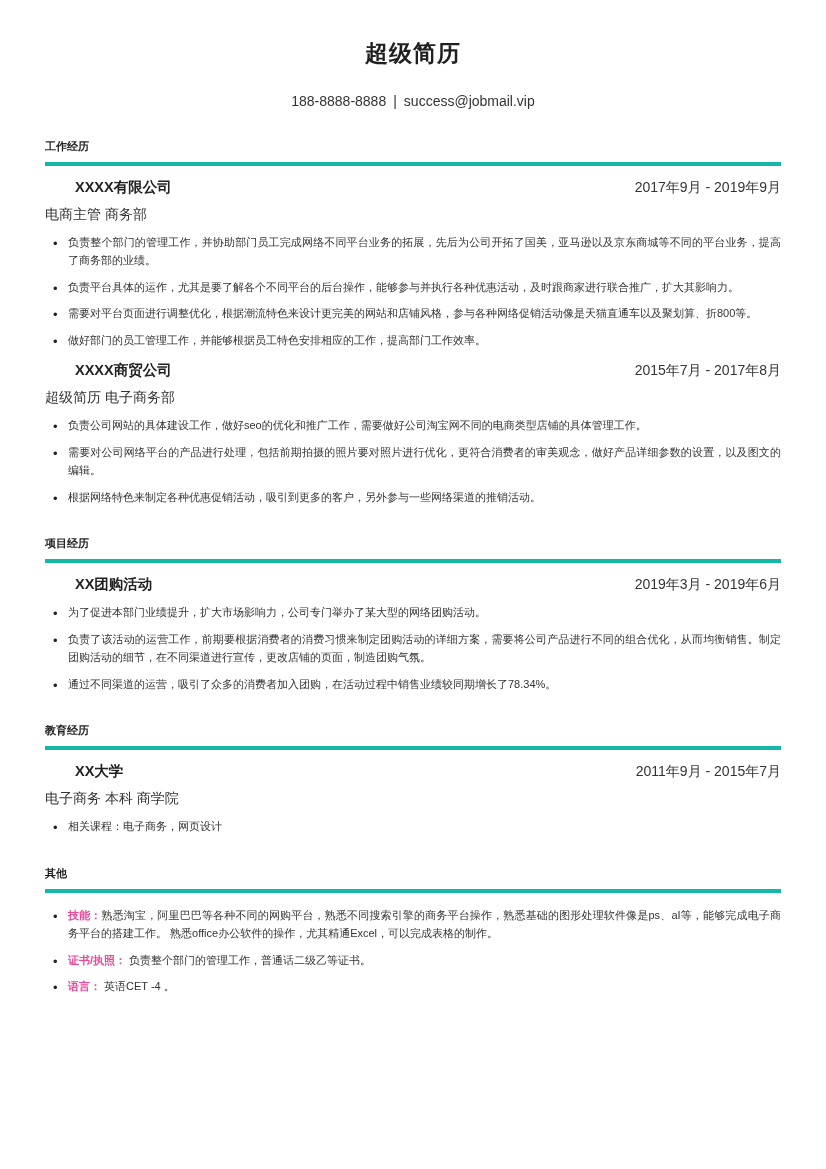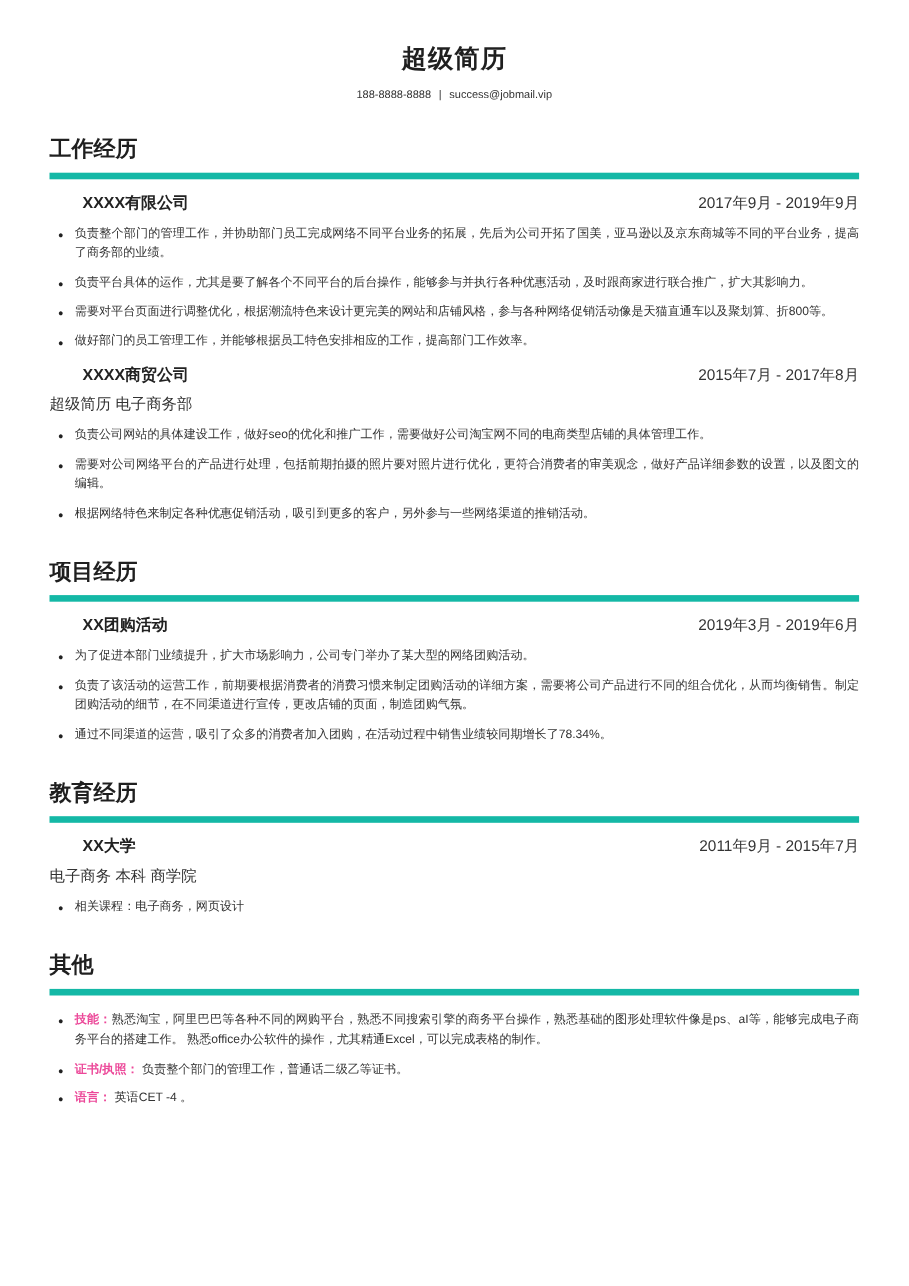--- a/index.html
+++ b/index.html
@@ -15,34 +15,34 @@
   }
   .resume-title {
     margin: 6px 0 0 0;
     text-align: center;
     font-size: 23px;
     font-weight: bold;
     color: #1f1f1f;
     letter-spacing: 1px;
   }
   .contact {
-    margin-top: 12px;
+    margin-top: 24px;
     text-align: center;
-    font-size: 10px;
+    font-size: 14px;
     color: #333333;
   }
   .contact .sep { margin: 0 7px; color: #333333; }
   section { margin-top: 30px; }
   .sec-title {
     margin: 0;
     padding-bottom: 8px;
-    font-size: 20px;
+    font-size: 11px;
     font-weight: bold;
     color: #1f1f1f;
-    border-bottom: 6px solid #14b8a6;
+    border-bottom: 4px solid #14b8a6;
   }
   .entry { margin-top: 12px; }
   .entry-head {
     display: flex;
     justify-content: space-between;
     align-items: baseline;
     margin-left: 30px;
   }
   .entry-org {
     font-size: 14.5px;
@@ -95,20 +95,21 @@
   </div>
 
   <section>
     <h2 class="sec-title">工作经历</h2>
 
     <div class="entry">
       <div class="entry-head">
         <span class="entry-org">XXXX有限公司</span>
         <span class="entry-date">2017年9月 - 2019年9月</span>
       </div>
+      <div class="entry-sub">电商主管 商务部</div>
       <ul class="bullets">
         <li>负责整个部门的管理工作，并协助部门员工完成网络不同平台业务的拓展，先后为公司开拓了国美，亚马逊以及京东商城等不同的平台业务，提高了商务部的业绩。</li>
         <li>负责平台具体的运作，尤其是要了解各个不同平台的后台操作，能够参与并执行各种优惠活动，及时跟商家进行联合推广，扩大其影响力。</li>
         <li>需要对平台页面进行调整优化，根据潮流特色来设计更完美的网站和店铺风格，参与各种网络促销活动像是天猫直通车以及聚划算、折800等。</li>
         <li>做好部门的员工管理工作，并能够根据员工特色安排相应的工作，提高部门工作效率。</li>
       </ul>
     </div>
 
     <div class="entry">
       <div class="entry-head">

